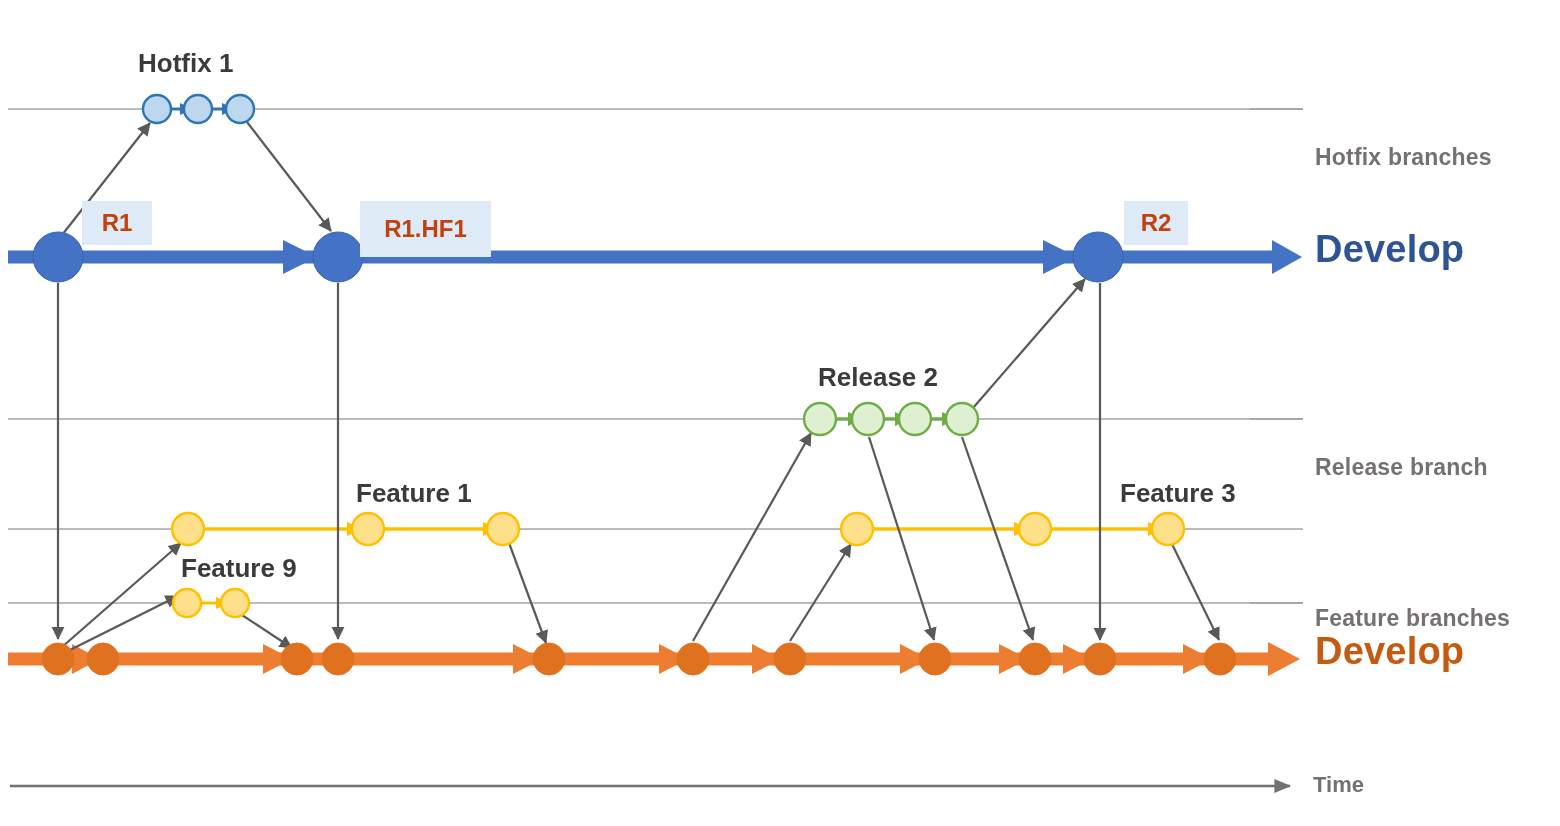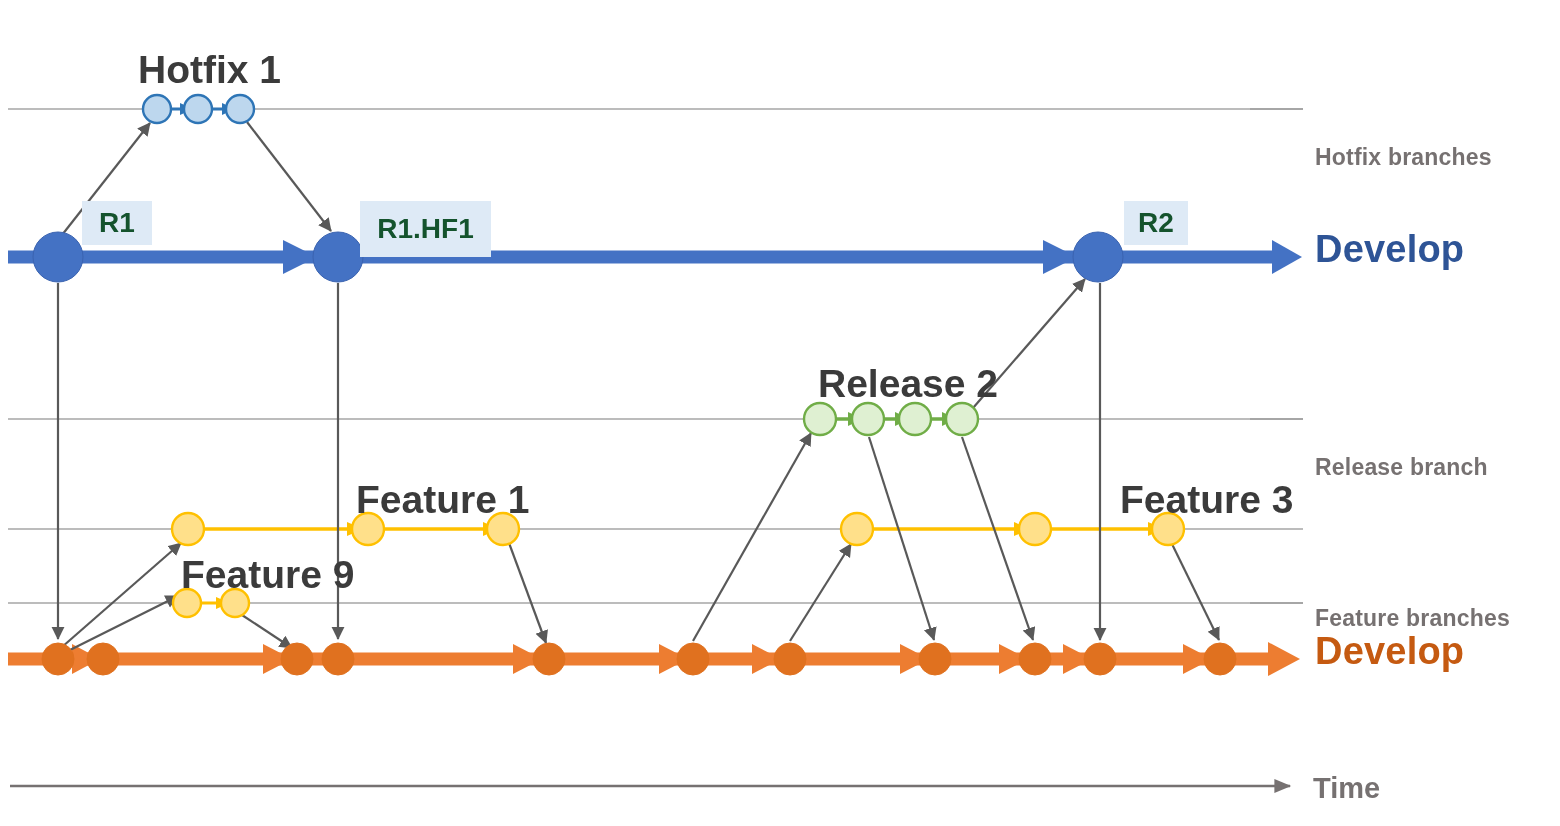--- a/index.html
+++ b/index.html
@@ -4,24 +4,24 @@
 <style>
   html,body{margin:0;padding:0;background:#ffffff;}
   body{width:1560px;height:826px;overflow:hidden;font-family:"Liberation Sans",sans-serif;}
   #stage{position:relative;width:1560px;height:826px;}
   #stage svg{position:absolute;left:0;top:0;}
   .lbl{position:absolute;white-space:nowrap;}
   .branch-label{font-size:23px;font-weight:bold;color:#767171;letter-spacing:0.2px;margin-top:48px;}
   .big-label{font-size:38px;font-weight:bold;letter-spacing:0.2px;}
   .master-label{color:#2E5496;}
   .develop-label{color:#C55A11;}
-  .time-label{font-size:29px;font-weight:bold;color:#767171;}
-  .branch-title{font-size:39px;font-weight:bold;color:#3B3B3B;}
+  .time-label{font-size:22px;font-weight:bold;color:#767171;}
+  .branch-title{font-size:26px;font-weight:bold;color:#3B3B3B;}
   .tagbox{position:absolute;background:#DEEAF6;display:flex;align-items:center;justify-content:center;
-          font-size:28px;font-weight:bold;color:#14532d;}
+          font-size:24px;font-weight:bold;color:#c2410c;}
 </style>
 </head>
 <body>
 
 <div id="stage">
 
   <svg width="1560" height="826">
     <defs>
       <marker id="mk-gray" markerWidth="7" markerHeight="7" refX="5.6" refY="3" orient="auto">
         <path d="M0,0 L6,3 L0,6 z" fill="#595959"></path>

